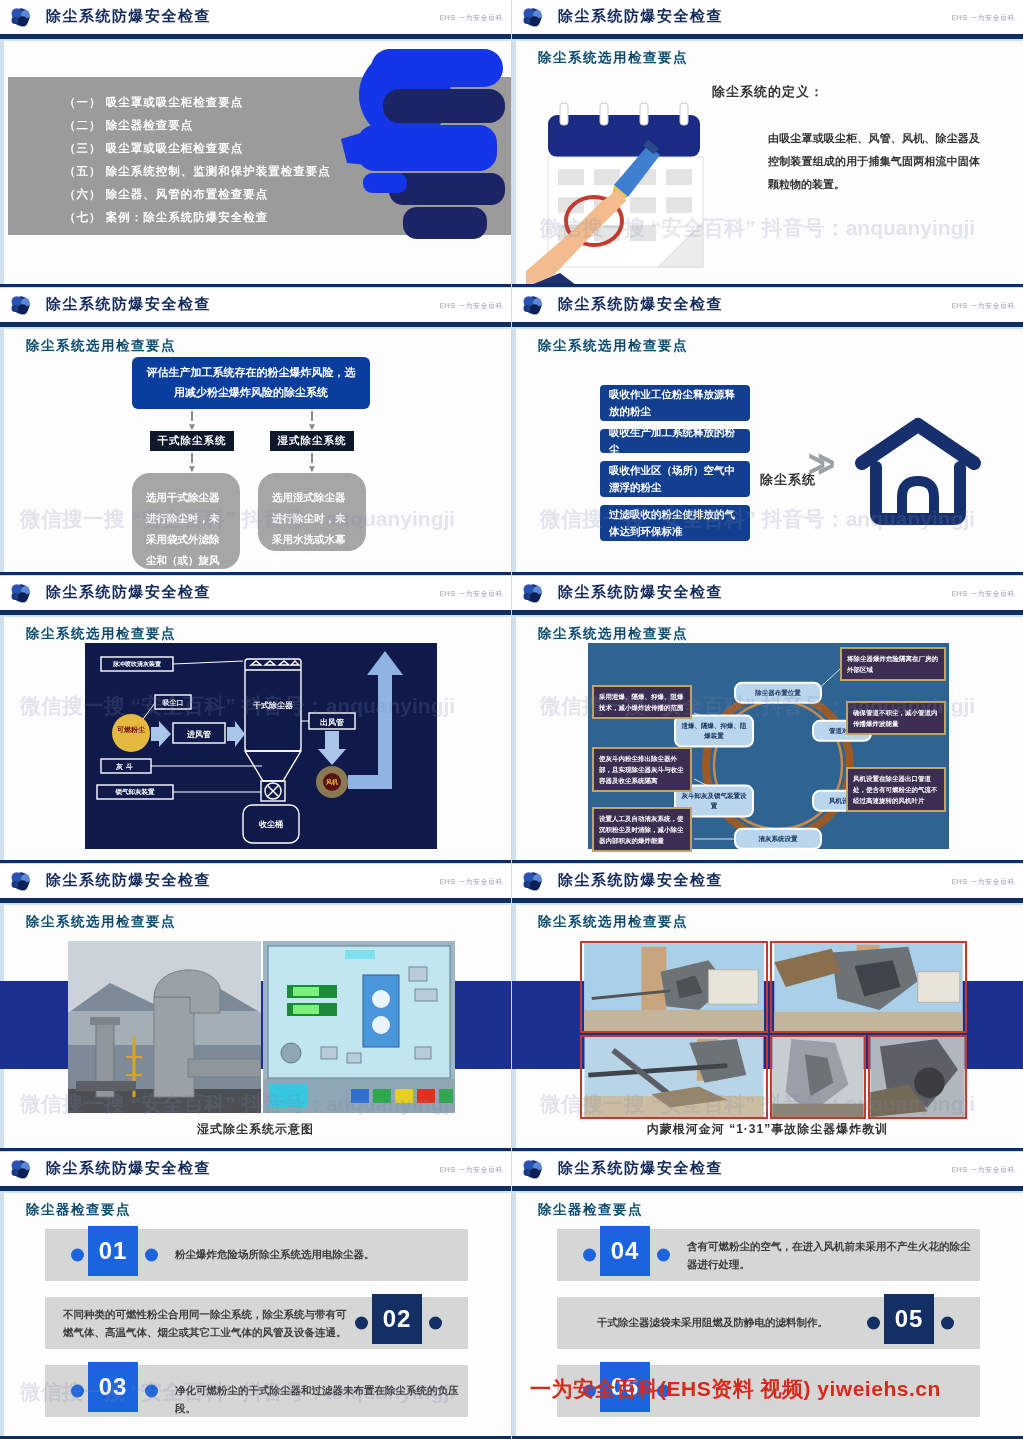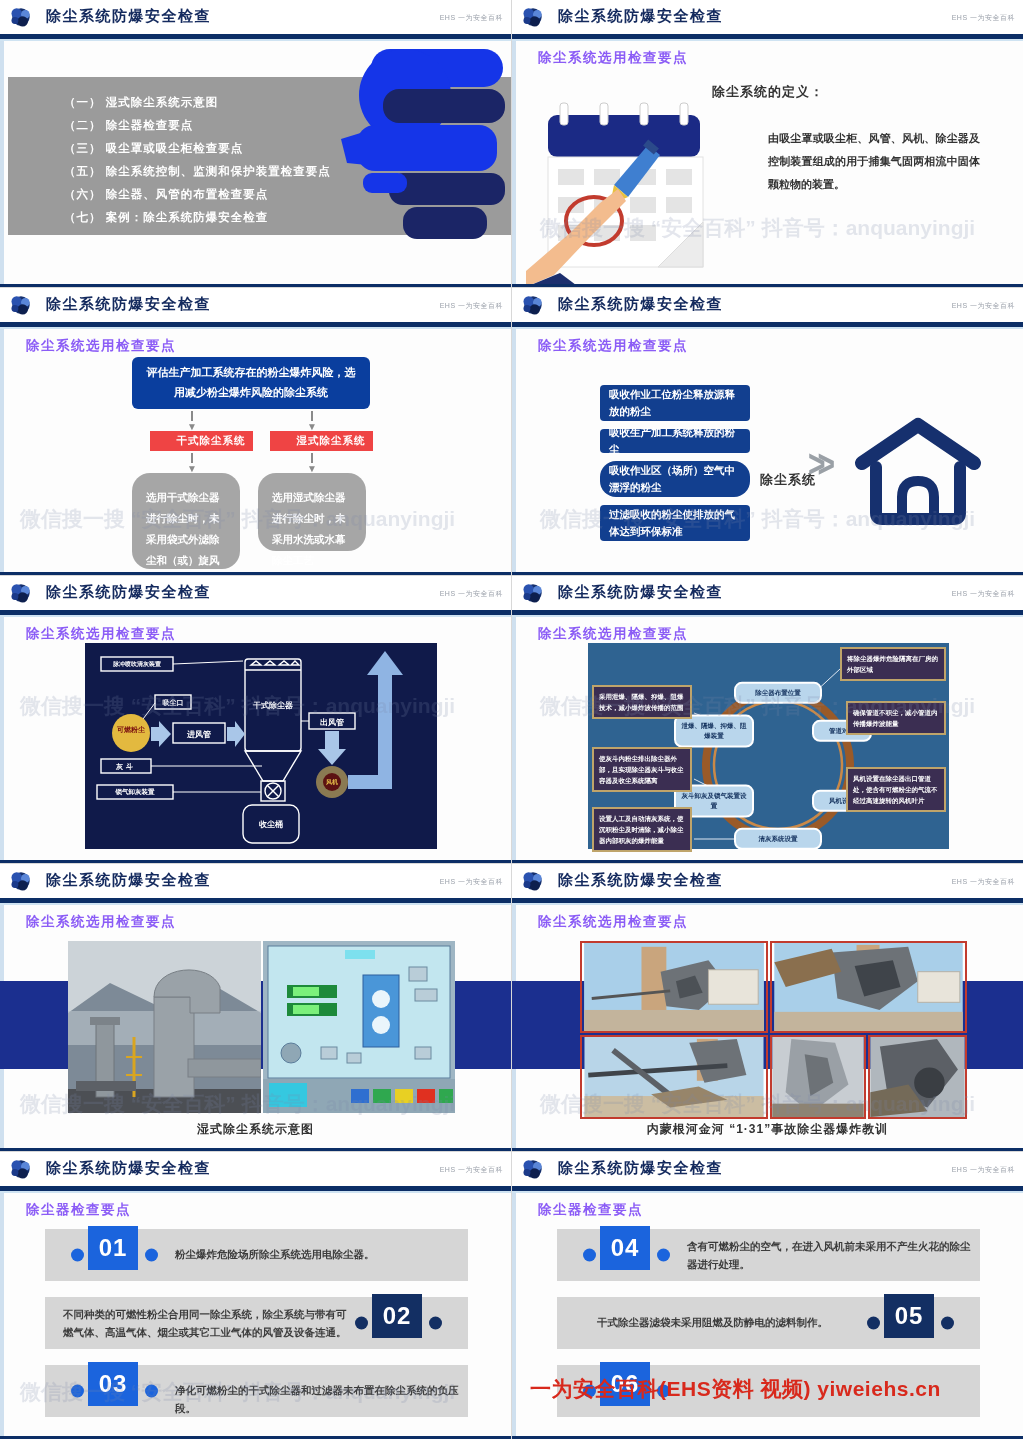--- a/index.html
+++ b/index.html
@@ -7,32 +7,32 @@
   .page{display:grid;grid-template-columns:511px 511px;grid-auto-rows:287px;gap:1px;width:1023px;}
   .slide{position:relative;background:#ffffff;overflow:hidden;box-sizing:border-box;border-bottom:3px solid #0c2e66;}
   .s-head{position:relative;height:44px;background:#fff;}
   .s-logo{position:absolute;left:8px;top:4px;width:26px;height:26px;}
   .s-title{position:absolute;left:46px;top:7px;font-size:15px;font-weight:bold;color:#142a5e;letter-spacing:1.5px;}
   .s-brand{position:absolute;right:8px;top:13px;font-size:7px;color:#9aa0aa;letter-spacing:.5px;}
   .s-bar{position:absolute;top:34px;left:0;right:0;height:5px;background:#0c2e66;}
   .s-line{position:absolute;top:39px;left:0;right:0;height:2px;background:#cfe3f2;}
   .s-body{position:absolute;top:41px;left:0;right:0;bottom:0;background:#fdfdfd;}
   .l-strip{position:absolute;left:0;top:0;bottom:0;width:4px;background:#cfe0ef;}
-  .h2{position:absolute;left:26px;top:8px;font-size:13.5px;font-weight:600;color:#8b5cf6;letter-spacing:1.5px;}
+  .h2{position:absolute;left:26px;top:8px;font-size:13.5px;font-weight:600;color:#0c4a6e;letter-spacing:1.5px;}
   
   .gray-band{position:absolute;left:8px;right:0;top:36px;height:158px;background:#9b9b9b;}
   .toc{position:absolute;left:64px;top:50px;}
   .toc div{font-size:11.5px;font-weight:bold;color:#fff;line-height:23px;letter-spacing:1px;}
   .head-svg{position:absolute;right:6px;top:2px;}
   
   .def-title{position:absolute;left:200px;top:42px;font-size:13px;font-weight:600;color:#333;letter-spacing:1px;}
   .def-body{position:absolute;left:256px;top:86px;width:212px;font-size:11px;font-weight:600;color:#333;line-height:2.1;text-align:justify;}
   
   .f-top{position:absolute;left:132px;top:28px;width:238px;height:52px;background:#0a3e9e;border-radius:6px;color:#fff;font-size:11px;font-weight:bold;display:flex;align-items:center;justify-content:center;text-align:center;padding:2px 10px;box-sizing:border-box;line-height:1.8;}
-  .f-lbl{position:absolute;width:84px;height:20px;background:#ef4444;color:#fff;font-size:10.5px;font-weight:bold;display:flex;align-items:center;justify-content:center;letter-spacing:1px;padding-left:19px;}
+  .f-lbl{position:absolute;width:84px;height:20px;background:#0f172a;color:#fff;font-size:10.5px;font-weight:bold;display:flex;align-items:center;justify-content:center;letter-spacing:1px;}
   .f-gray{position:absolute;width:108px;background:#a6a6a6;border-radius:18px;color:#fff;font-size:10.5px;font-weight:bold;padding:14px 14px;box-sizing:border-box;line-height:2;}
   .arr{position:absolute;color:#8a8a8a;font-size:10px;width:84px;text-align:center;}
   .arr::before{content:"";display:block;width:2px;height:10px;background:#8a8a8a;margin:0 auto;}
   
   .b4{position:absolute;left:88px;width:150px;background:#123f8f;border-radius:4px;color:#fff;font-size:10.5px;font-weight:bold;display:flex;align-items:center;padding:4px 9px;box-sizing:border-box;line-height:1.6;}
   .sys-lbl{position:absolute;left:248px;top:142px;font-size:13px;font-weight:bold;color:#333;letter-spacing:1px;}
   .chev{position:absolute;left:296px;top:118px;font-size:30px;font-weight:bold;color:#9aa0a6;letter-spacing:-8px;transform:scaleY(1.3);}
   
   .panel5{position:absolute;left:85px;top:26px;width:352px;height:206px;background:#101a4a;}
   .p5-txt{position:absolute;color:#fff;font-weight:bold;text-align:center;}
@@ -40,21 +40,21 @@
   .panel6{position:absolute;left:76px;top:26px;width:361px;height:206px;background:#2f6391;}
   .node{position:absolute;transform:translate(-50%,-50%);background:#b9d6ec;border:2px solid #fff;border-radius:8px;color:#14325e;font-size:6.5px;font-weight:bold;text-align:center;padding:4px 3px;box-sizing:border-box;line-height:1.6;}
   .co{position:absolute;background:#3b2e52;border:2px solid #bfa46a;color:#fff;font-size:6.5px;font-weight:bold;line-height:1.7;padding:4px 5px;box-sizing:border-box;text-align:left;}
   
   .navy-band{position:absolute;left:0;right:0;top:76px;height:88px;background:#1b2f8f;}
   .caption{position:absolute;left:0;right:0;top:216px;text-align:center;font-size:12px;font-weight:bold;color:#333;letter-spacing:1px;}
   .photo{position:absolute;z-index:2;}
   .rframe{box-sizing:border-box;border:2px solid #c23b2e;}
   
   .band{position:absolute;left:45px;width:423px;height:52px;background:#d6d6d6;}
-  .psq{position:absolute;width:50px;height:44px;top:-3px;display:flex;align-items:center;justify-content:center;color:#fff;font-weight:bold;font-size:24px;z-index:2;letter-spacing:1px;}
+  .psq{position:absolute;width:50px;height:50px;top:-3px;display:flex;align-items:center;justify-content:center;color:#fff;font-weight:bold;font-size:24px;z-index:2;letter-spacing:1px;}
   .bright{background:#1b64dd;}
   .darkb{background:#132f63;}
   .pdot{position:absolute;width:13px;height:13px;border-radius:50%;top:50%;transform:translateY(-50%);z-index:1;}
   .ptext{position:absolute;font-size:10.5px;font-weight:bold;color:#3c3c3c;line-height:1.7;z-index:1;}
   .wm{position:absolute;font-size:21px;font-weight:bold;color:#7b87a8;opacity:.2;white-space:nowrap;z-index:9;pointer-events:none;}
   .wm-red{position:absolute;z-index:10;font-size:21px;font-weight:bold;color:#d8291c;white-space:nowrap;letter-spacing:.5px;}
 </style>
 </head>
 <body>
 
@@ -71,21 +71,21 @@
         </svg>
       <span class="s-title">除尘系统防爆安全检查</span>
       <span class="s-brand">EHS 一为安全百科</span>
       <div class="s-bar"></div>
       <div class="s-line"></div>
     </div>
     <div class="s-body">
       <div class="l-strip"></div>
       <div class="gray-band"></div>
       <div class="toc">
-        <div>（一） 湿式除尘系统示意图</div>
+        <div>（一） 吸尘罩或吸尘柜检查要点</div>
         <div>（二） 除尘器检查要点</div>
         <div>（三） 吸尘罩或吸尘柜检查要点</div>
         <div>（五） 除尘系统控制、监测和保护装置检查要点</div>
         <div>（六） 除尘器、风管的布置检查要点</div>
         <div>（七） 案例：除尘系统防爆安全检查</div>
       </div>
       <svg class="head-svg" width="172" height="230" viewBox="0 0 172 230">
         <rect x="38" y="6" width="132" height="38" rx="19" fill="#1535e8"></rect>
         <circle cx="72" cy="52" r="46" fill="#1535e8"></circle>
         <rect x="50" y="46" width="122" height="34" rx="16" fill="#1b2566"></rect>
@@ -190,21 +190,21 @@
       <span class="s-title">除尘系统防爆安全检查</span>
       <span class="s-brand">EHS 一为安全百科</span>
       <div class="s-bar"></div>
       <div class="s-line"></div>
     </div>
     <div class="s-body">
       <div class="l-strip"></div>
       <div class="h2">除尘系统选用检查要点</div>
       <div class="b4" style="top:56px;height:36px;">吸收作业工位粉尘释放源释放的粉尘</div>
       <div class="b4" style="top:100px;height:24px;">吸收生产加工系统释放的粉尘</div>
-      <div class="b4" style="top:132px;height:36px;border-radius:16px;">吸收作业区（场所）空气中漂浮的粉尘</div>
+      <div class="b4" style="top:132px;height:36px;">吸收作业区（场所）空气中漂浮的粉尘</div>
       <div class="b4" style="top:176px;height:36px;">过滤吸收的粉尘使排放的气体达到环保标准</div>
       <div class="sys-lbl">除尘系统</div>
       <div class="chev">&gt;&gt;</div>
       <svg width="132" height="112" viewBox="0 0 132 112" style="position:absolute;left:340px;top:88px;">
         <path d="M10,46 L66,8 L122,46" fill="none" stroke="#16306e" stroke-width="14" stroke-linecap="round" stroke-linejoin="round"></path>
         <path d="M24,50 L24,96 Q24,102 30,102 L102,102 Q108,102 108,96 L108,50" fill="none" stroke="#16306e" stroke-width="12" stroke-linecap="round"></path>
         <path d="M50,102 L50,80 Q50,64 66,64 Q82,64 82,80 L82,102" fill="none" stroke="#16306e" stroke-width="10"></path>
       </svg>
     </div>
   </section>

